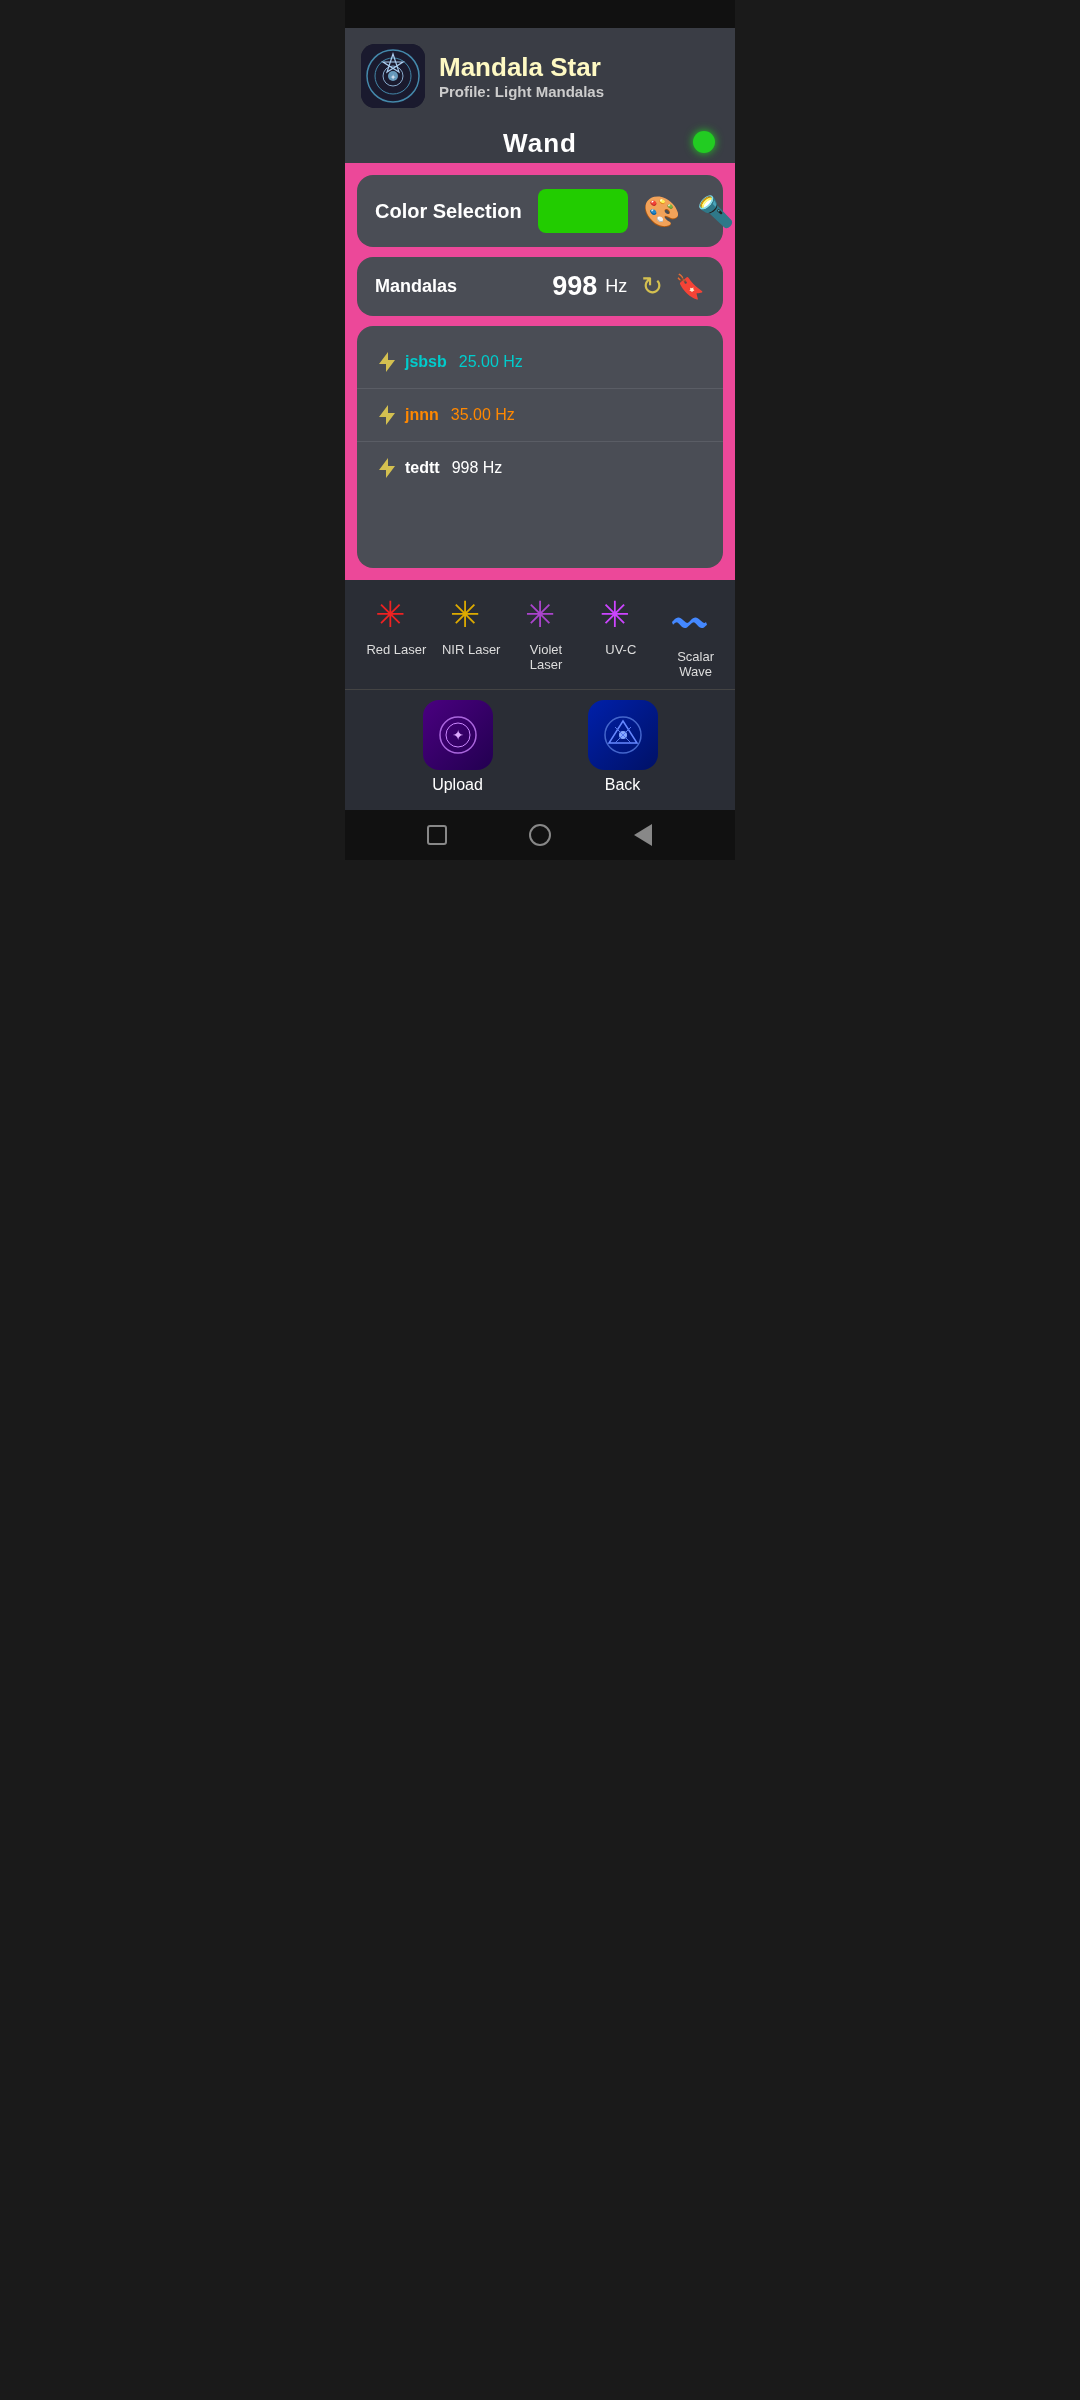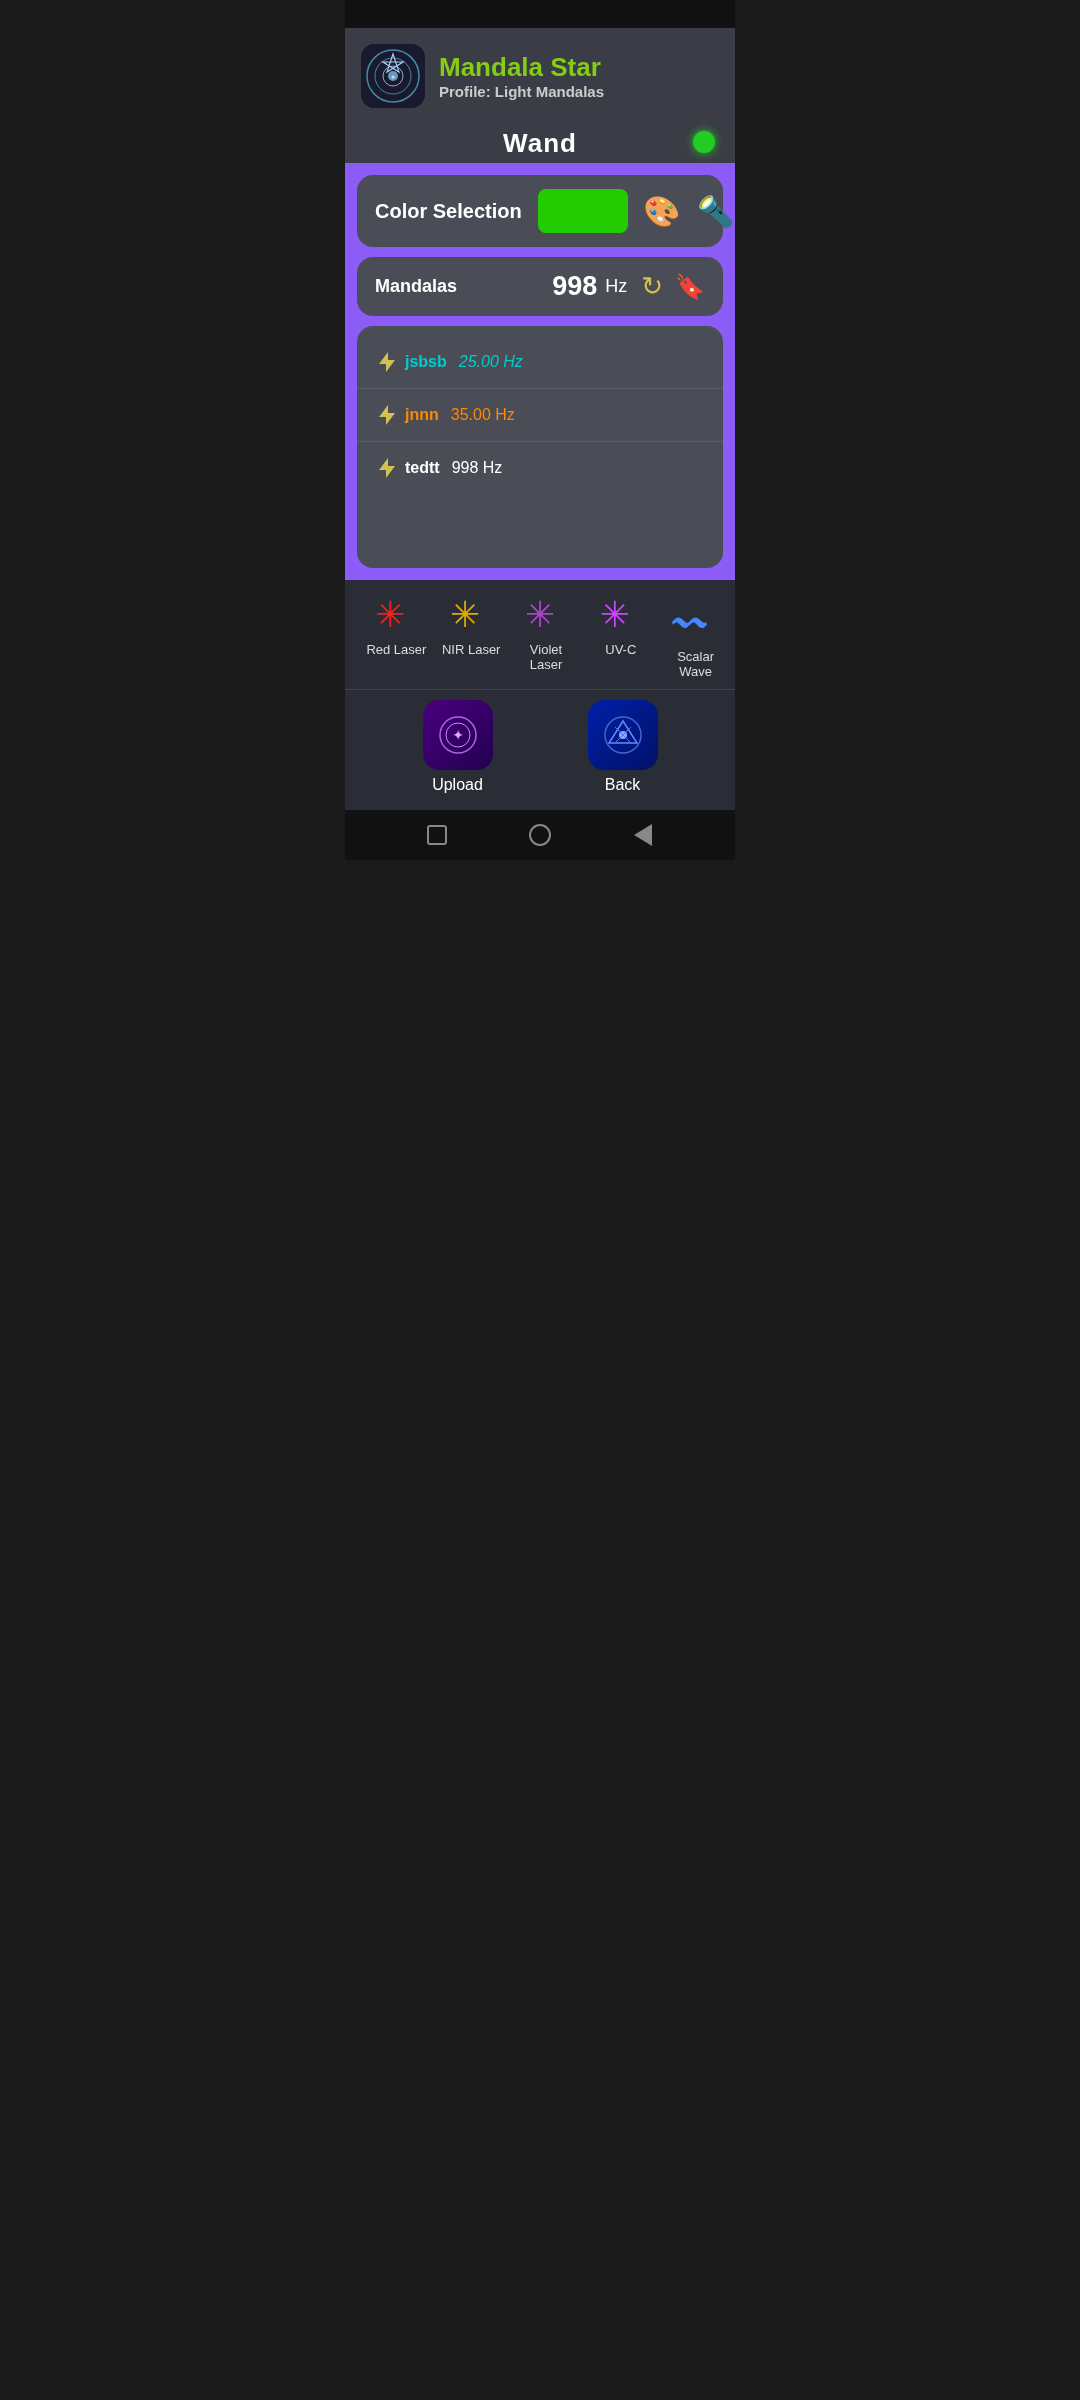--- a/index.html
+++ b/index.html
@@ -49,21 +49,21 @@
     }
 
     .header-text {
       display: flex;
       flex-direction: column;
     }
 
     .app-title {
       font-size: 26px;
       font-weight: bold;
-      color: #84cc16;
+      color: #fef9c3;
     }
 
     .app-profile {
       font-size: 15px;
       color: #aaa;
     }
 
     .app-profile span {
       color: #ccc;
       font-weight: bold;
@@ -89,21 +89,21 @@
       top: 50%;
       transform: translateY(-50%);
       width: 22px;
       height: 22px;
       border-radius: 50%;
       background: #22cc22;
       box-shadow: 0 0 8px #22cc22;
     }
 
     .main-content {
-      background: #8b5cf6;
+      background: #ec4899;
       flex: 1;
       display: flex;
       flex-direction: column;
       padding: 12px;
       gap: 10px;
     }
 
     .color-selection-card {
       background: #4a4d55;
       border-radius: 16px;
@@ -207,21 +207,21 @@
 
     .preset-name.teal { color: #00cccc; }
     .preset-name.orange { color: #ff8800; }
     .preset-name.white { color: #ffffff; }
 
     .preset-freq {
       font-size: 16px;
       margin-left: 6px;
     }
 
-    .preset-freq.teal { color: #00cccc; font-style: italic; }
+    .preset-freq.teal { color: #00cccc; }
     .preset-freq.orange { color: #ff8800; }
     .preset-freq.white { color: #ffffff; }
 
     .bottom-nav {
       background: #2a2d35;
       padding: 14px 8px 10px;
       display: flex;
       justify-content: space-around;
       align-items: flex-start;
     }

